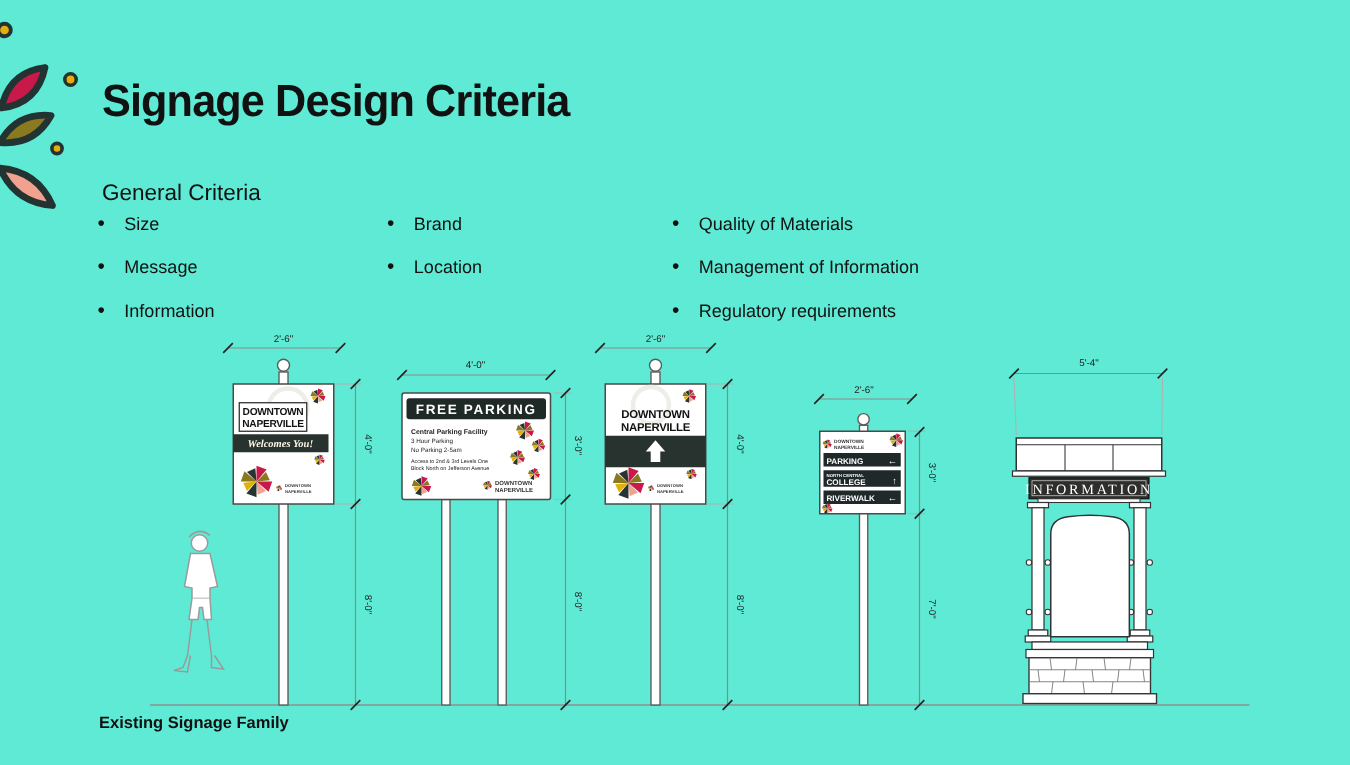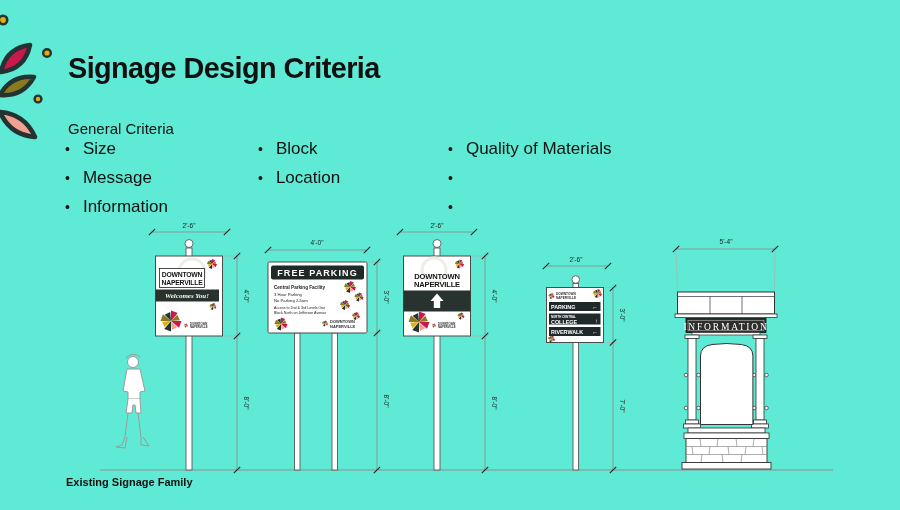--- a/index.html
+++ b/index.html
@@ -2,21 +2,21 @@
 <html><head>
 <meta charset="utf-8">
 <style>
   html,body{margin:0;padding:0;background:#fff;}
   .slide{position:relative;width:900px;height:510px;background:#5eead4;overflow:hidden;
          font-family:"Liberation Sans",sans-serif;color:#111;}
   .logo{position:absolute;left:0;top:0;}
   .title{position:absolute;left:68px;top:51px;font-size:30px;font-weight:bold;
          letter-spacing:-.6px;transform:scaleX(.96);transform-origin:left top;white-space:nowrap;}
   .subtitle{position:absolute;left:68px;top:120px;font-size:15px;font-weight:normal;}
-  .col{position:absolute;top:134px;margin:0;padding:0;list-style:none;font-size:17px;}
+  .col{position:absolute;top:134px;margin:0;padding:0;list-style:none;font-size:12px;}
   .col li{height:29px;line-height:29px;white-space:nowrap;}
   .col .b::before{content:"•";font-size:14px;margin-right:13px;}
   .footer{position:absolute;left:66px;top:476px;font-size:11px;font-weight:bold;}
   .drawing{position:absolute;left:0;top:0;}
   
   .dl{stroke:#8a8a8a;stroke-width:.8;fill:none;}
   .xl{stroke:#b0b0b0;stroke-width:.7;}
   .tk{stroke:#222;stroke-width:1.1;fill:none;}
   .dt{font-family:"Liberation Sans",sans-serif;font-size:6.5px;fill:#222;}
   .ol{fill:#fff;stroke:#4a4a4a;stroke-width:1;}
@@ -47,27 +47,27 @@
 
   <div class="title">Signage Design Criteria</div>
   <div class="subtitle">General Criteria</div>
 
   <ul class="col" style="left:65px">
     <li><span class="b"></span><span>Size</span></li>
     <li><span class="b"></span><span>Message</span></li>
     <li><span class="b"></span><span>Information</span></li>
   </ul>
   <ul class="col" style="left:258px">
-    <li><span class="b"></span><span>Block</span></li>
+    <li><span class="b"></span><span>Brand</span></li>
     <li><span class="b"></span><span>Location</span></li>
   </ul>
   <ul class="col" style="left:448px">
     <li><span class="b"></span><span>Quality of Materials</span></li>
-    <li><span class="b"></span></li>
-    <li><span class="b"></span></li>
+    <li><span class="b"></span><span>Management of Information</span></li>
+    <li><span class="b"></span><span>Regulatory requirements</span></li>
   </ul>
 
   <svg class="drawing" width="900" height="510" viewBox="0 0 900 510">
     <defs>
       <g id="pw">
         <path fill="#c9184a" d="M0 0L1 0L.766 .643Z"></path>
         <path fill="#f0a28e" d="M0 0L.601 .601L.074 .847Z"></path>
         <path fill="#263432" d="M0 0L0 1L-.643 .766Z"></path>
         <path fill="#e3af0e" d="M0 0L-.601 .601L-.847 .074Z"></path>
         <path fill="#8a7a1f" d="M0 0L-1 0L-.766 -.643Z"></path>

